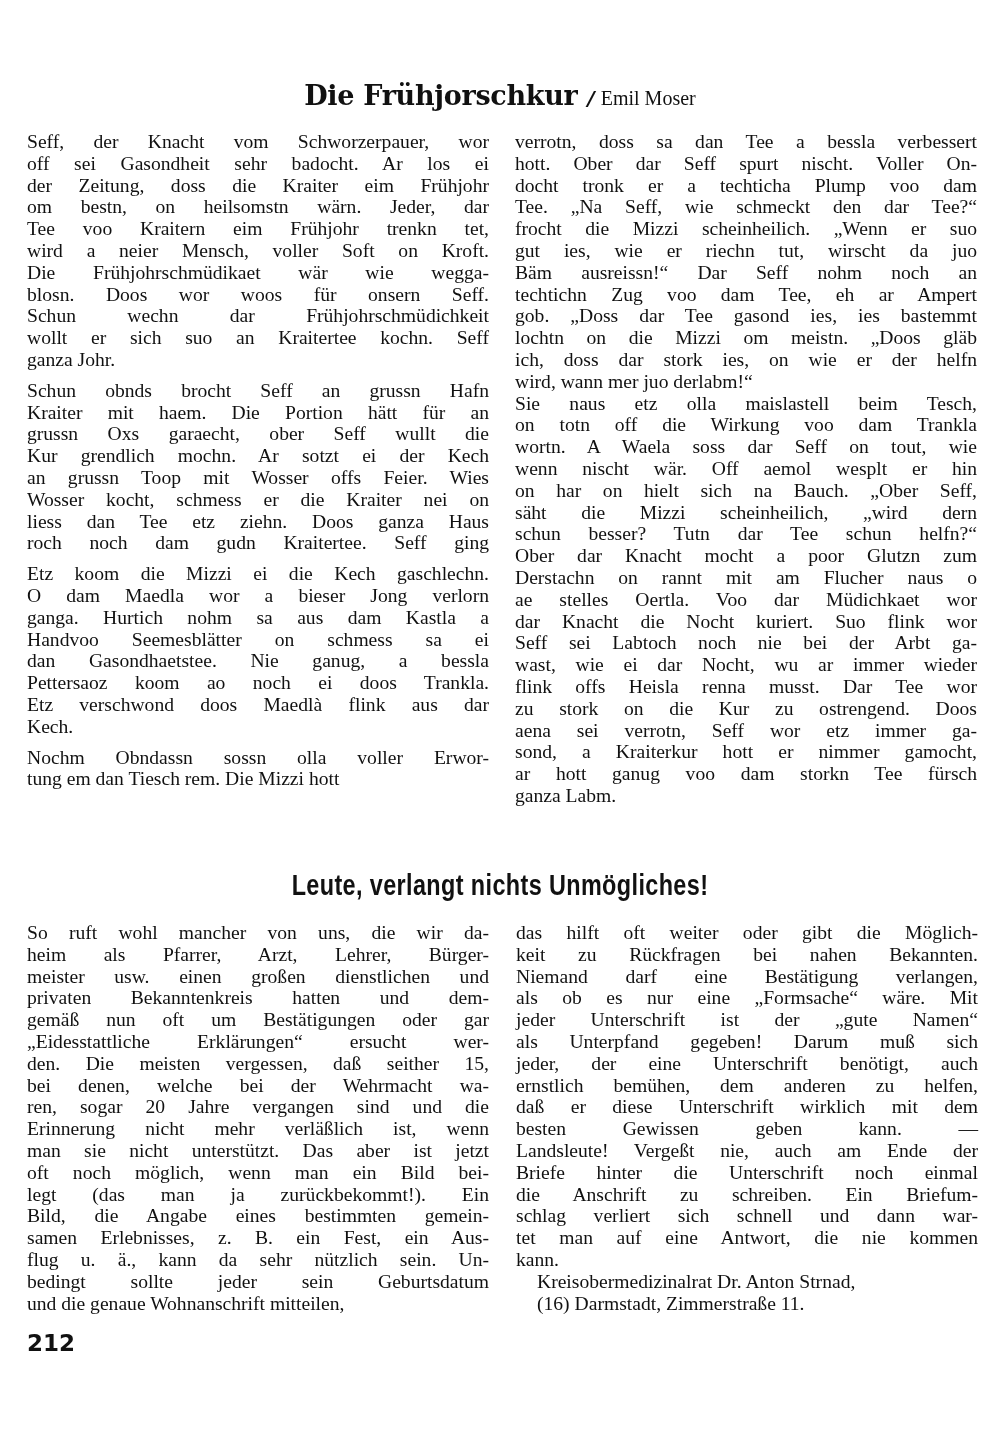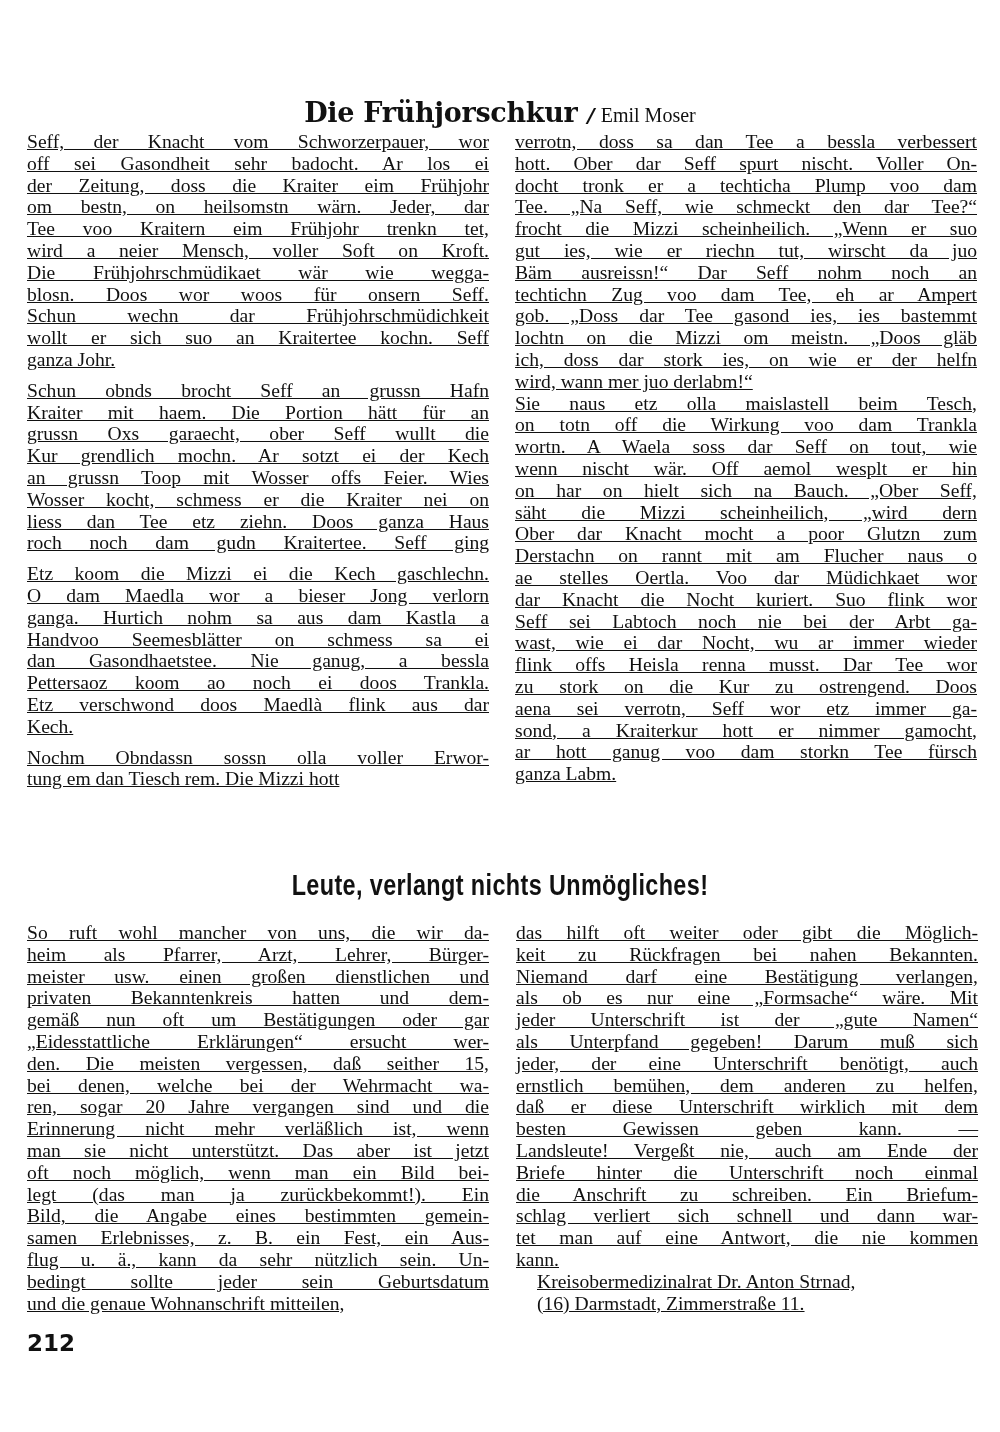--- a/index.html
+++ b/index.html
@@ -1,21 +1,21 @@
 <!DOCTYPE html>
 <html><head>
   <meta charset="utf-8">
   <style>
     html, body { margin: 0; padding: 0; background: #ffffff; }
     body { width: 1000px; height: 1432px; position: relative; overflow: hidden; color: #111; }
-    .title1 { position: absolute; top: 80px; left: 0; width: 1000px; text-align: center; white-space: nowrap; margin-top: 17px; }
+    .title1 { position: absolute; top: 80px; left: 0; width: 1000px; text-align: center; white-space: nowrap; }
     .title1 .main { font-family: "DejaVu Serif", serif; font-weight: bold; font-size: 27px; letter-spacing: -0.3px; }
     .title1 .slash { font-family: "DejaVu Sans", sans-serif; font-weight: bold; font-size: 20px; margin: 0 6px 0 10px; font-style: italic; }
     .title1 .author { font-family: "Liberation Serif", serif; font-size: 20px; }
-    .col { position: absolute; width: 462px; font-family: "Liberation Serif", serif; font-size: 19.6px; line-height: 21.8px; text-align: justify; text-decoration: underline; }
+    .col { position: absolute; width: 462px; font-family: "Liberation Serif", serif; font-size: 19.6px; line-height: 21.8px; text-align: justify; }
     .col p { margin: 0 0 9px 0; }
     .col p.tight { margin-bottom: 0; }
     .line { display: block; text-align: justify; text-align-last: justify; white-space: nowrap; }
     .line.last { text-align-last: left; }
     #c1 { left: 27px; top: 131px; }
     #c2 { left: 515px; top: 131px; }
     .title2 { position: absolute; top: 868px; left: 0; width: 1000px; text-align: center; font-family: "Liberation Sans", sans-serif; font-weight: bold; font-size: 30px; transform: scaleX(0.78); transform-origin: 50% 50%; letter-spacing: 0.5px; }
     #c3 { left: 27px; top: 922px; }
     #c4 { left: 516px; top: 922px; }
     .sig { padding-left: 21px; }
@@ -82,20 +82,21 @@
       <span class="line">ich, doss dar stork ies, on wie er der helfn</span>
       <span class="line last">wird, wann mer juo derlabm!“</span>
     </p>
     <p>
       <span class="line">Sie naus etz olla maislastell beim Tesch,</span>
       <span class="line">on totn off die Wirkung voo dam Trankla</span>
       <span class="line">wortn. A Waela soss dar Seff on tout, wie</span>
       <span class="line">wenn nischt wär. Off aemol wesplt er hin</span>
       <span class="line">on har on hielt sich na Bauch. „Ober Seff,</span>
       <span class="line">säht die Mizzi scheinheilich, „wird dern</span>
+      <span class="line">schun besser? Tutn dar Tee schun helfn?“</span>
       <span class="line">Ober dar Knacht mocht a poor Glutzn zum</span>
       <span class="line">Derstachn on rannt mit am Flucher naus o</span>
       <span class="line">ae stelles Oertla. Voo dar Müdichkaet wor</span>
       <span class="line">dar Knacht die Nocht kuriert. Suo flink wor</span>
       <span class="line">Seff sei Labtoch noch nie bei der Arbt ga-</span>
       <span class="line">wast, wie ei dar Nocht, wu ar immer wieder</span>
       <span class="line">flink offs Heisla renna musst. Dar Tee wor</span>
       <span class="line">zu stork on die Kur zu ostrengend. Doos</span>
       <span class="line">aena sei verrotn, Seff wor etz immer ga-</span>
       <span class="line">sond, a Kraiterkur hott er nimmer gamocht,</span>

